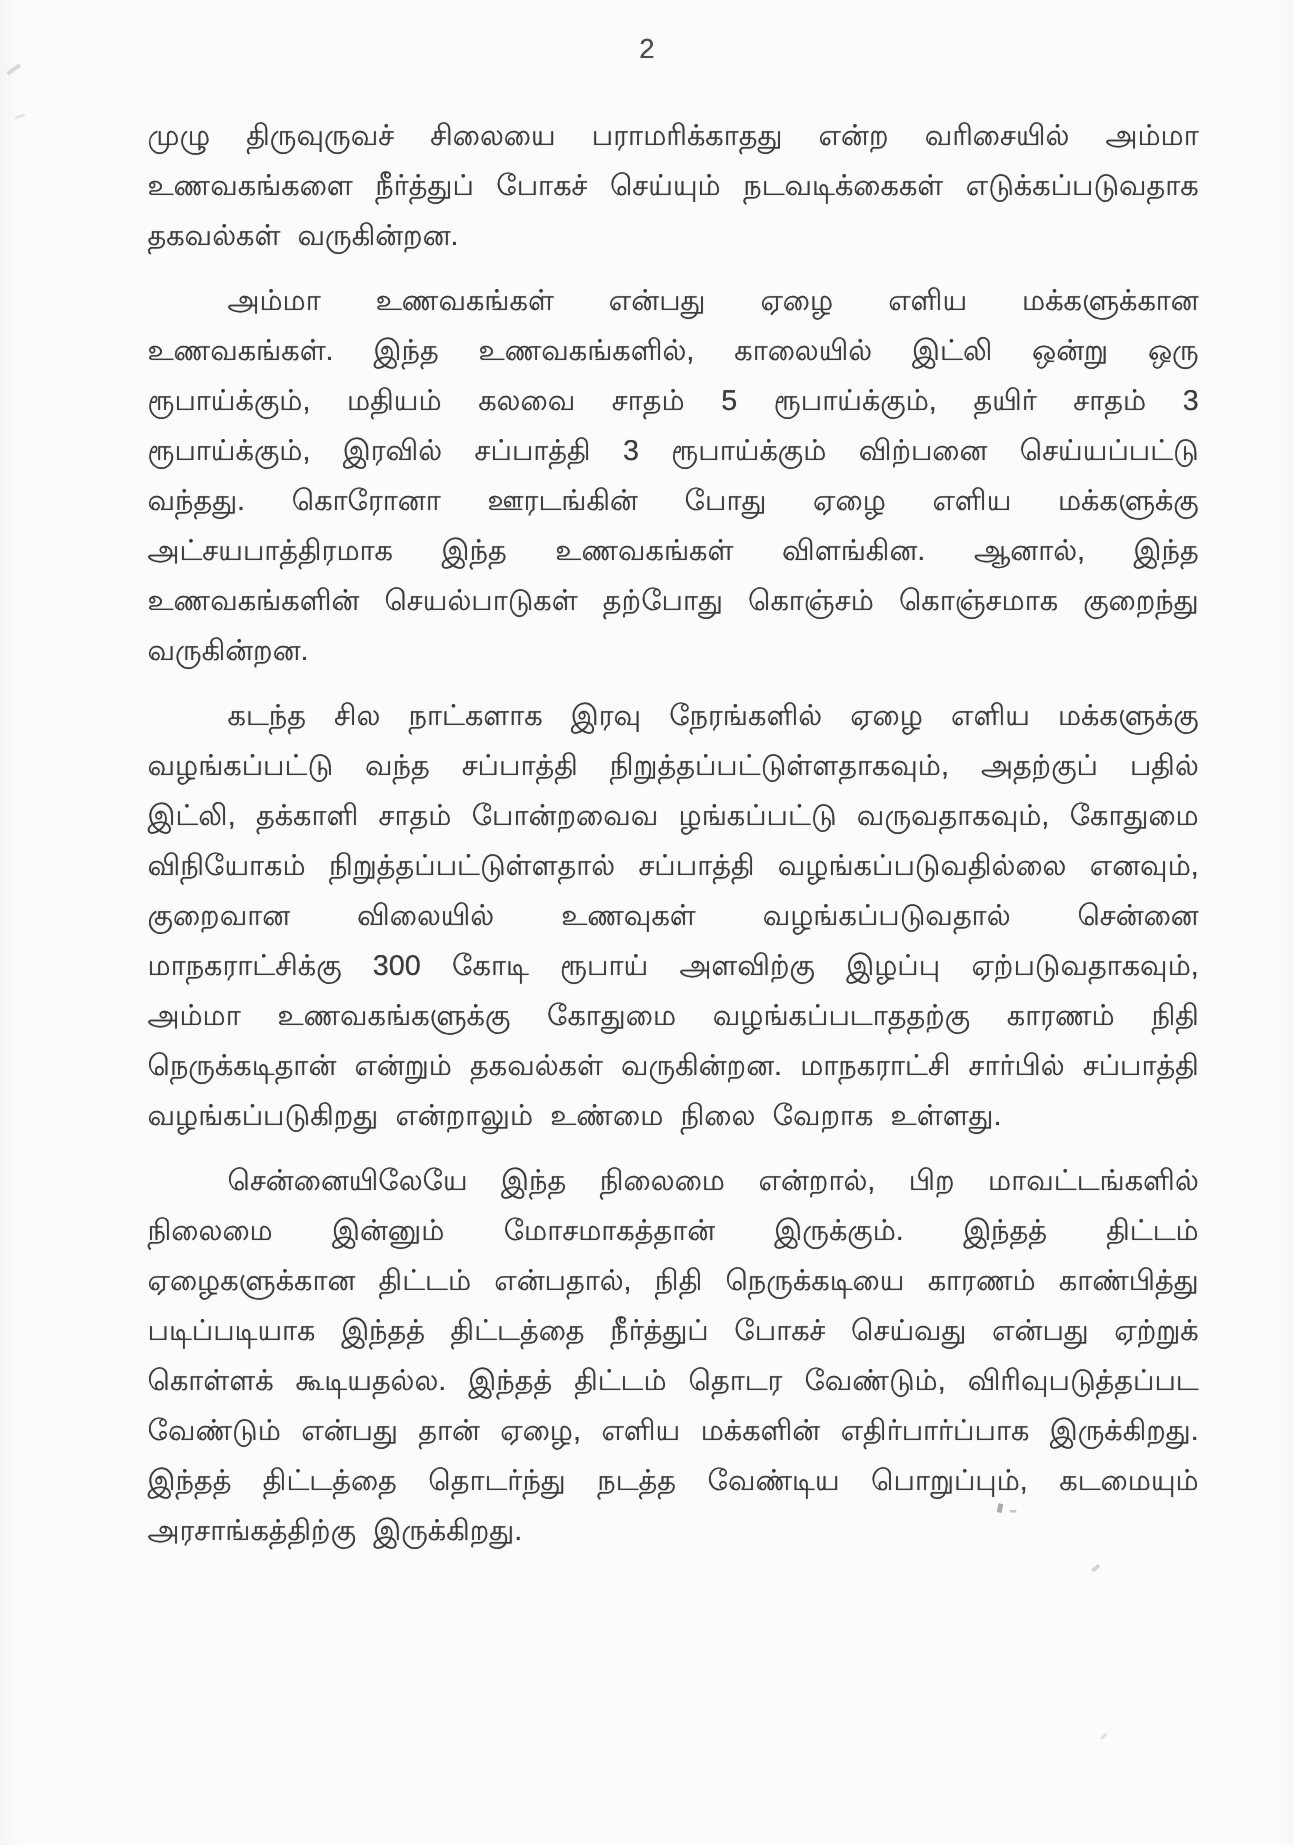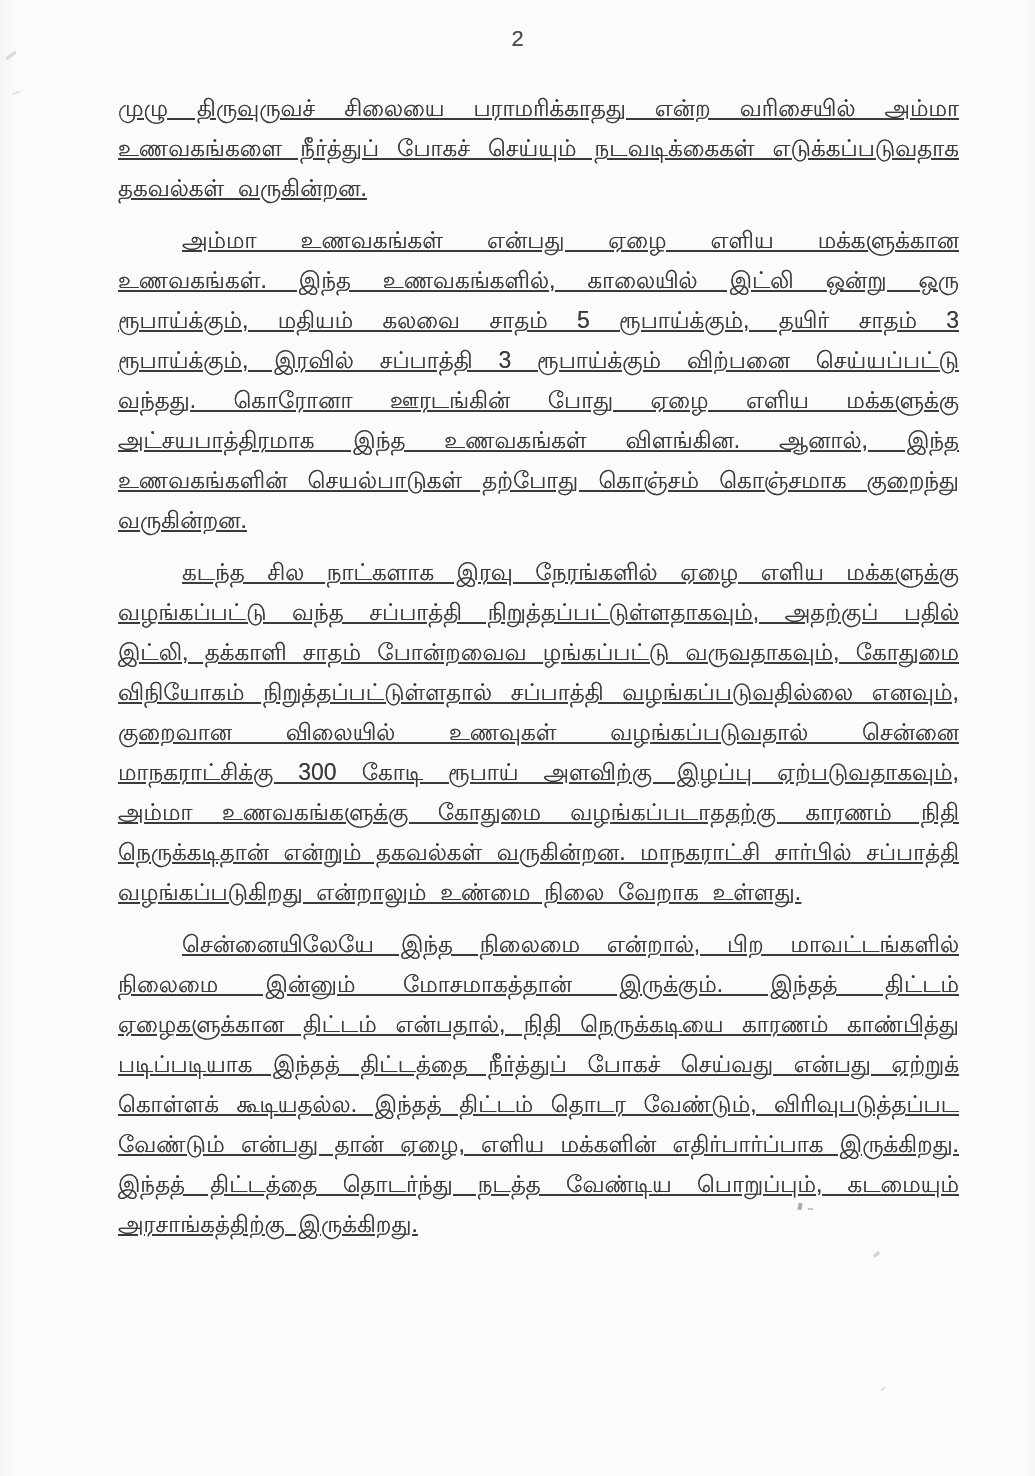--- a/index.html
+++ b/index.html
@@ -33,21 +33,20 @@
   }
   .content {
     margin-top: 36px;
     padding-left: 118px;
     padding-right: 76px;
     color: #3b3b3b;
     font-size: 23px;
     line-height: 40px;
     text-shadow: 0 0 0.6px rgba(59,59,59,0.75);
     word-spacing: 0.32em;
-    text-decoration: underline;
   }
   .para {
     margin: 0 0 12px 0;
     text-align: justify;
   }
   .para.indented {
     text-indent: 64px;
   }
   
   .artifact {

